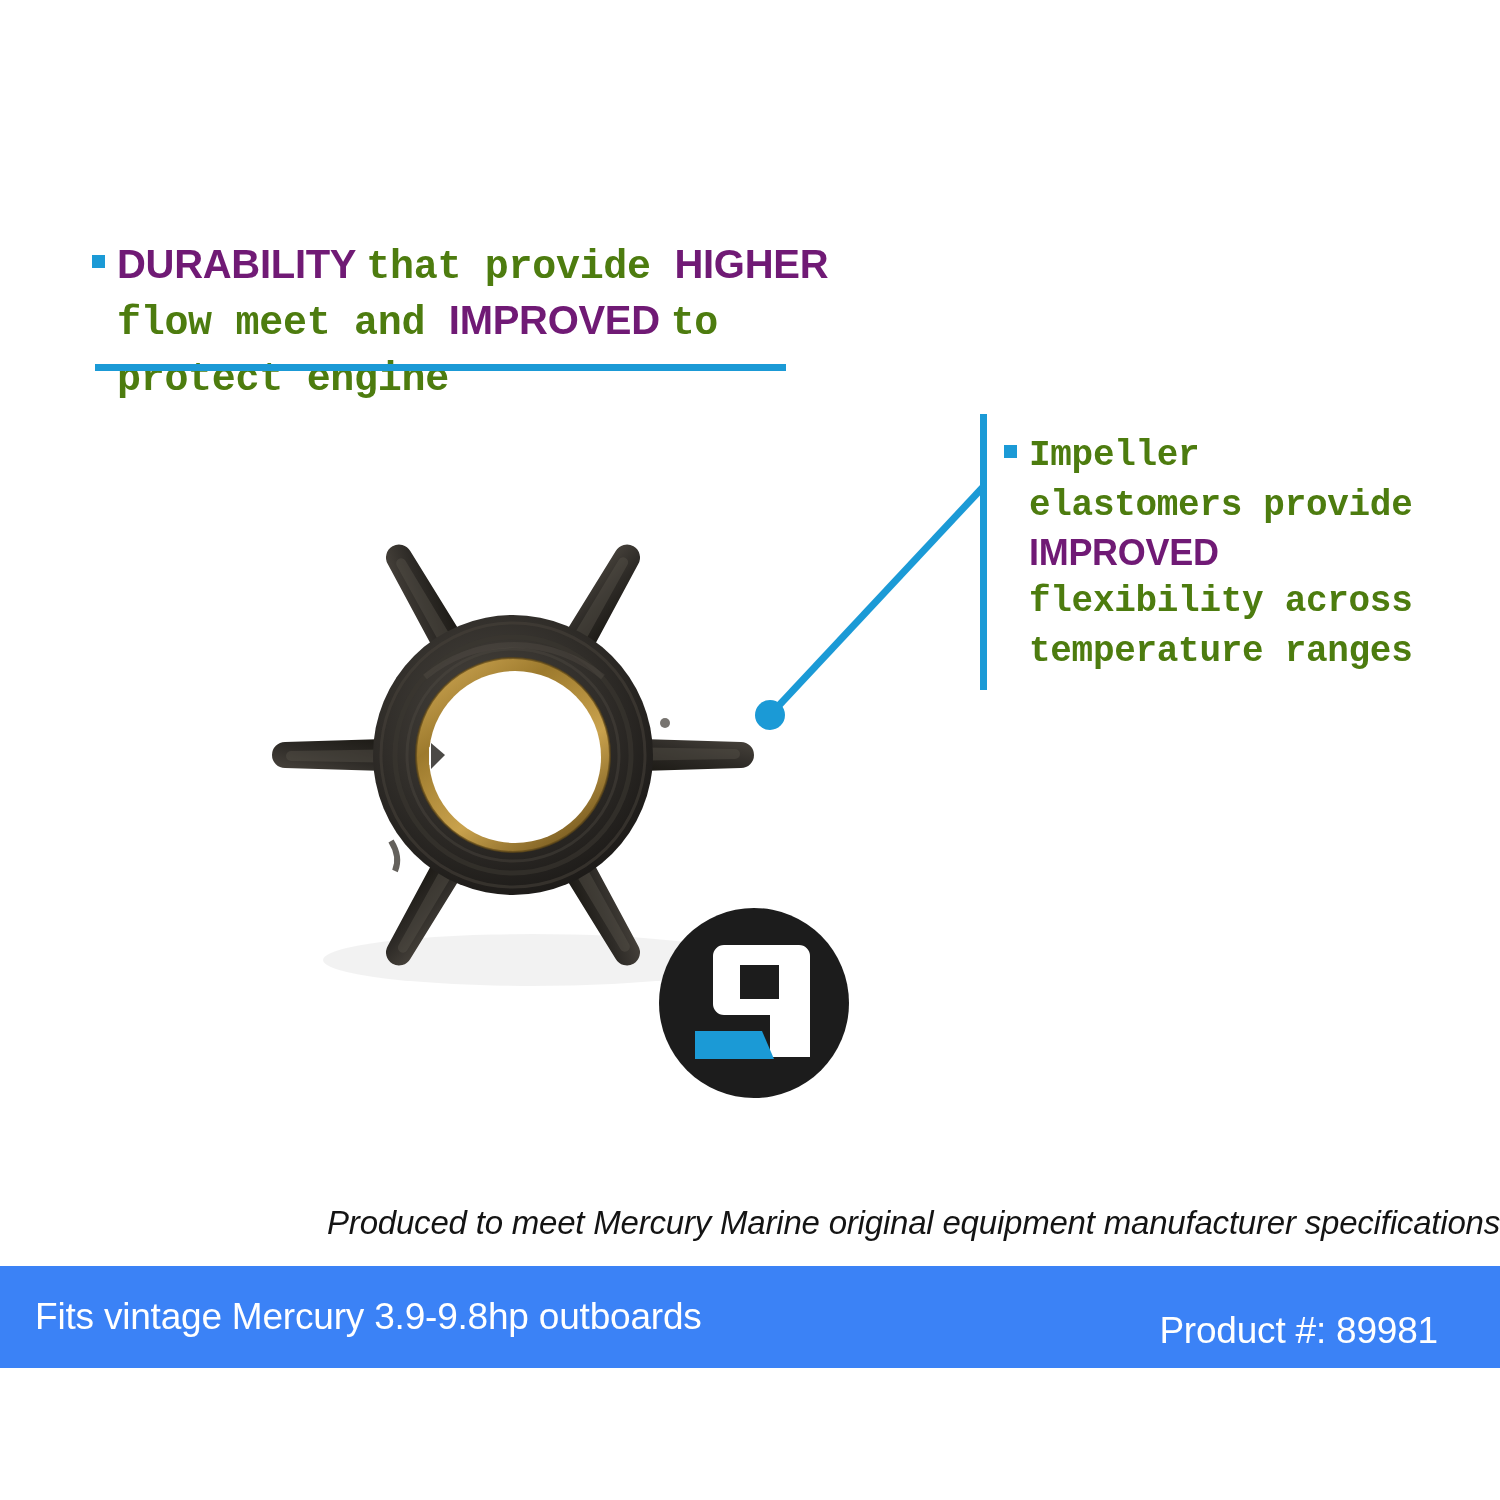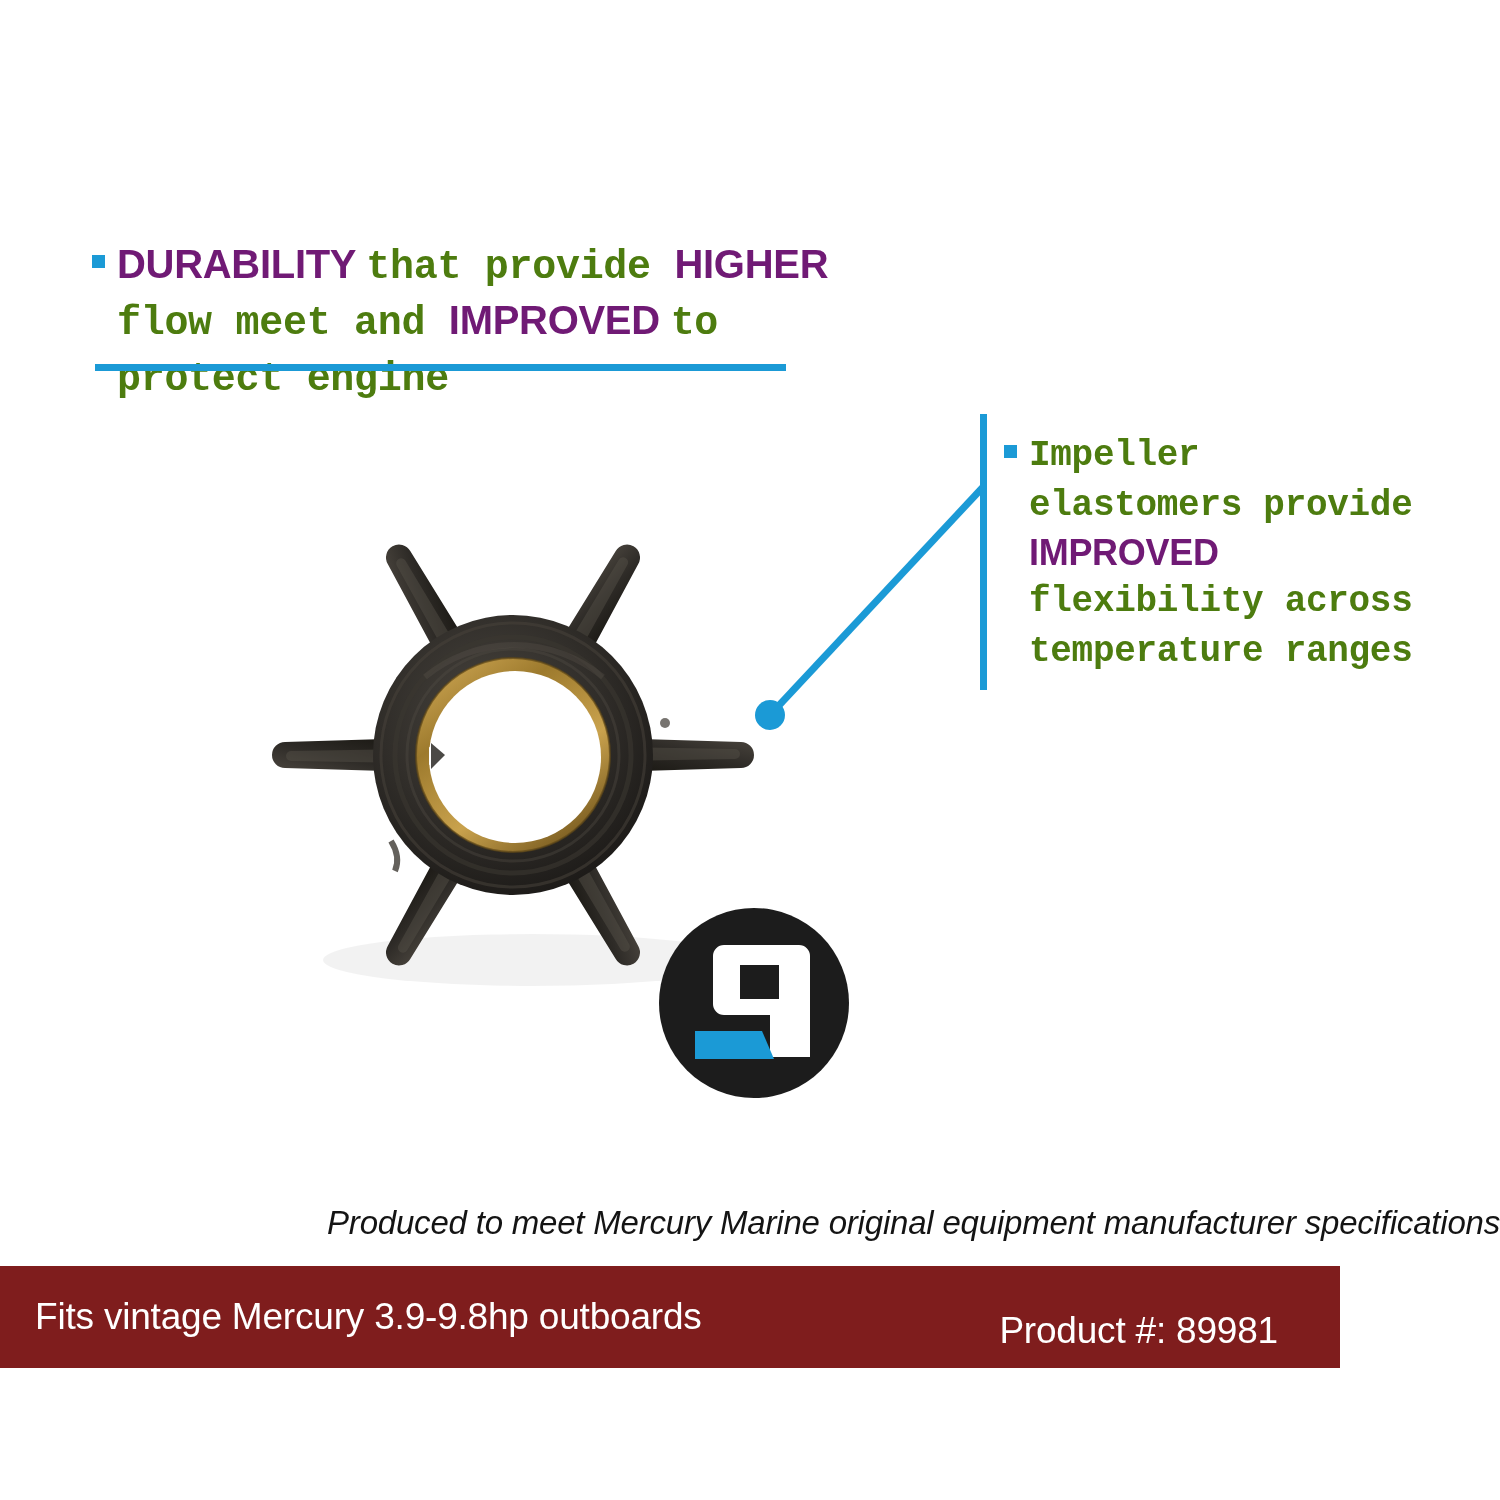--- a/index.html
+++ b/index.html
@@ -113,23 +113,23 @@
     font-size: 33px;
     color: #141414;
     letter-spacing: -0.2px;
   }
 
   
   #bottom-bar {
     position: absolute;
     left: 0;
     top: 1266px;
-    width: 1340px;
+    width: 1500px;
     height: 102px;
-    background: #7f1d1d;
+    background: #3b82f6;
     display: flex;
     align-items: center;
   }
   #fitment-text {
     position: absolute;
     left: 35px;
     color: #ffffff;
     font-size: 37px;
     font-weight: 400;
     letter-spacing: -0.2px;

